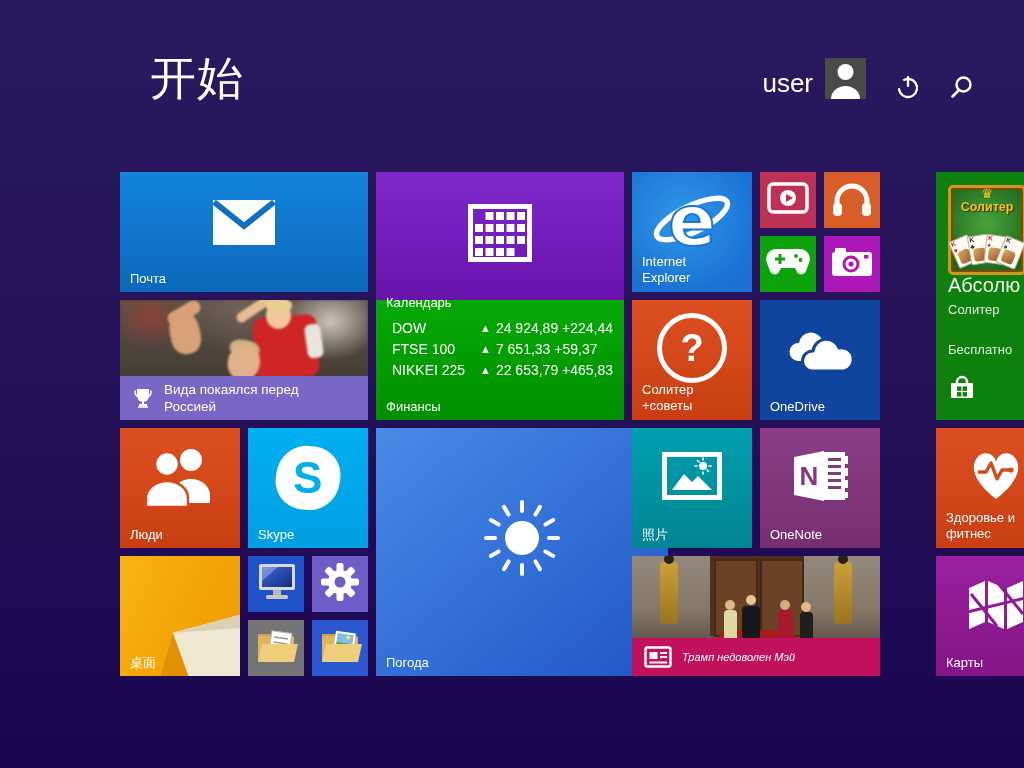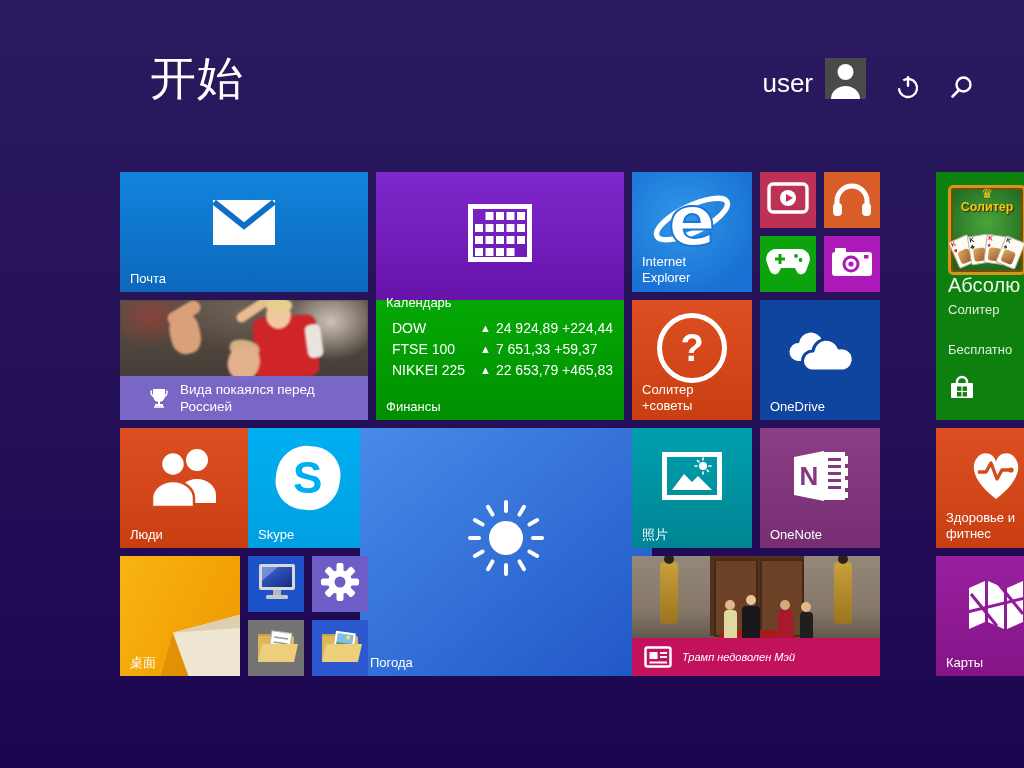--- a/index.html
+++ b/index.html
@@ -25,23 +25,23 @@
   .t-calendar  {left:376px;top:172px;width:248px;height:144px;background:linear-gradient(180deg,#7e28cc,#6610a8);}
   .t-ie        {left:632px;top:172px;width:120px;height:120px;background:radial-gradient(circle at 42% 38%,#2f97e8 0%,#1a72d4 75%);}
   .t-video     {left:760px;top:172px;width:56px;height:56px;background:#bc3154;}
   .t-headph    {left:824px;top:172px;width:56px;height:56px;background:#d95d26;}
   .t-games     {left:760px;top:236px;width:56px;height:56px;background:#0da30d;}
   .t-camera    {left:824px;top:236px;width:56px;height:56px;background:#ad19b9;}
   .t-sports    {left:120px;top:300px;width:248px;height:120px;background:#4a423c;}
   .t-finance   {left:376px;top:300px;width:248px;height:120px;background:linear-gradient(180deg,#05a905,#008f00);}
   .t-help      {left:632px;top:300px;width:120px;height:120px;background:linear-gradient(180deg,#dd4f22,#c93f12);}
   .t-onedrive  {left:760px;top:300px;width:120px;height:120px;background:#0f459f;}
-  .t-people    {left:120px;top:428px;width:120px;height:120px;background:linear-gradient(180deg,#dd4f22,#c93f12);padding-left:12px;}
+  .t-people    {left:120px;top:428px;width:120px;height:120px;background:linear-gradient(180deg,#dd4f22,#c93f12);}
   .t-skype     {left:248px;top:428px;width:120px;height:120px;background:linear-gradient(180deg,#00aff0,#00a0e2);}
-  .t-weather   {left:360px;top:428px;width:292px;height:248px;background:linear-gradient(140deg,#478be8,#2056c6);}
+  .t-weather   {left:376px;top:428px;width:292px;height:248px;background:linear-gradient(140deg,#478be8,#2056c6);}
   .t-photos    {left:632px;top:428px;width:120px;height:120px;background:linear-gradient(180deg,#009fae,#008593);}
   .t-onenote   {left:760px;top:428px;width:120px;height:120px;background:linear-gradient(180deg,#8b3e86,#762e71);}
   .t-desktop   {left:120px;top:556px;width:120px;height:120px;}
   .t-pc        {left:248px;top:556px;width:56px;height:56px;background:#1d52c8;}
   .t-settings  {left:312px;top:556px;width:56px;height:56px;background:#6c5ec6;}
   .t-docs      {left:248px;top:620px;width:56px;height:56px;background:#747474;}
   .t-pics      {left:312px;top:620px;width:56px;height:56px;background:#2b58cf;}
   .t-trump     {left:632px;top:556px;width:248px;height:120px;background:#6a6057;}
   .t-store     {left:936px;top:172px;width:248px;height:248px;background:#0e800e;}
   .t-health    {left:936px;top:428px;width:120px;height:120px;background:linear-gradient(180deg,#dd4f22,#c93f12);}
@@ -77,21 +77,21 @@
   .sp-hand{left:50px;top:12px;width:30px;height:42px;background:#d9a178;border-radius:45% 45% 40% 40%;transform:rotate(-12deg);}
   .sp-finger{left:46px;top:6px;width:36px;height:14px;background:#d9a178;border-radius:8px;transform:rotate(-30deg);}
   .sp-head{left:108px;top:44px;width:32px;height:36px;background:#e2b08a;border-radius:50% 50% 46% 46%;transform:rotate(14deg);}
   .sp-hair{left:110px;top:40px;width:30px;height:14px;background:#cdb184;border-radius:50% 50% 20% 20%;transform:rotate(10deg);}
   .sp-shirt{left:134px;top:16px;width:64px;height:62px;background:#cf2527;border-radius:10px;transform:rotate(-4deg);}
   .sp-sleeve{left:186px;top:24px;width:16px;height:34px;background:#e9e4de;border-radius:6px;transform:rotate(-8deg);}
   .sp-chead{left:146px;top:2px;width:25px;height:27px;background:#f0c79e;border-radius:50%;}
   .sp-chair{left:146px;top:-2px;width:26px;height:13px;background:#e6cf8e;border-radius:50% 50% 30% 30%;}
   .sp-carm{left:114px;top:4px;width:40px;height:10px;background:#e8bd92;border-radius:6px;transform:rotate(-34deg);}
   .banner{position:absolute;left:0;right:0;bottom:0;display:flex;align-items:center;z-index:6;}
-  .banner-sports{height:44px;background:rgba(123,104,202,.97);padding-left:16px;}
+  .banner-sports{height:44px;background:rgba(123,104,202,.97);}
   .banner-trump{height:38px;background:#c2125e;}
   .banner .b-icon{margin:0 10px 0 12px;flex:0 0 auto;display:flex;}
   .b-text{font-size:13.5px;line-height:17px;}
 
   
   .trump-bg{background:linear-gradient(180deg,#94887a 0%,#857868 45%,#5e5349 72%,#2b2622 100%);}
   .tr-door{left:78px;top:0;width:94px;height:80px;background:#53301e;}
   .tr-panel{top:3px;width:40px;height:74px;background:#6b4226;border:2px solid #452817;}
   .tr-p1{left:82px;}.tr-p2{left:128px;}
   .tr-carpet{left:60px;top:74px;width:130px;height:46px;background:#a81b1b;

